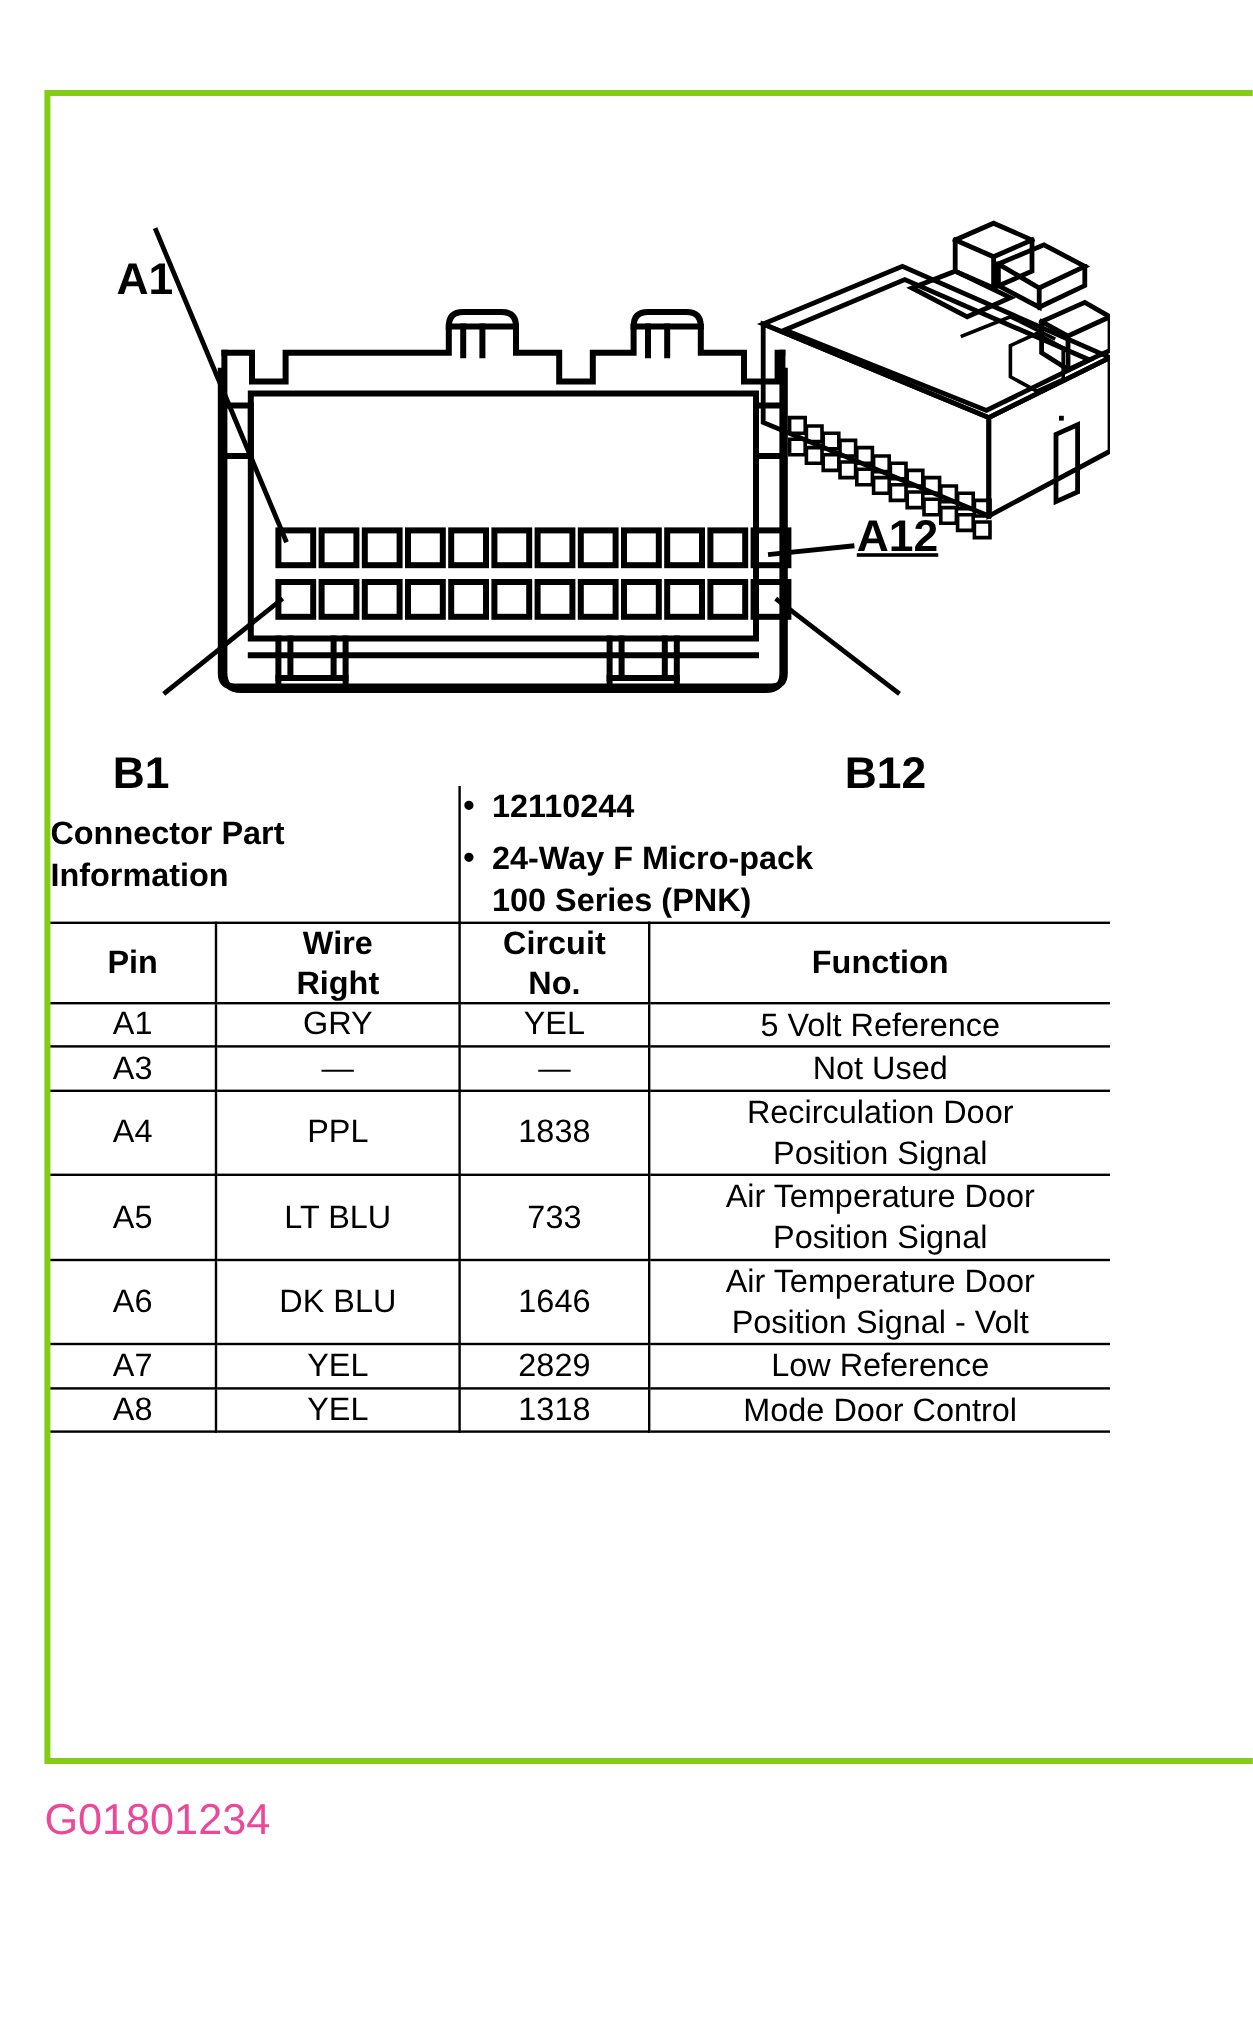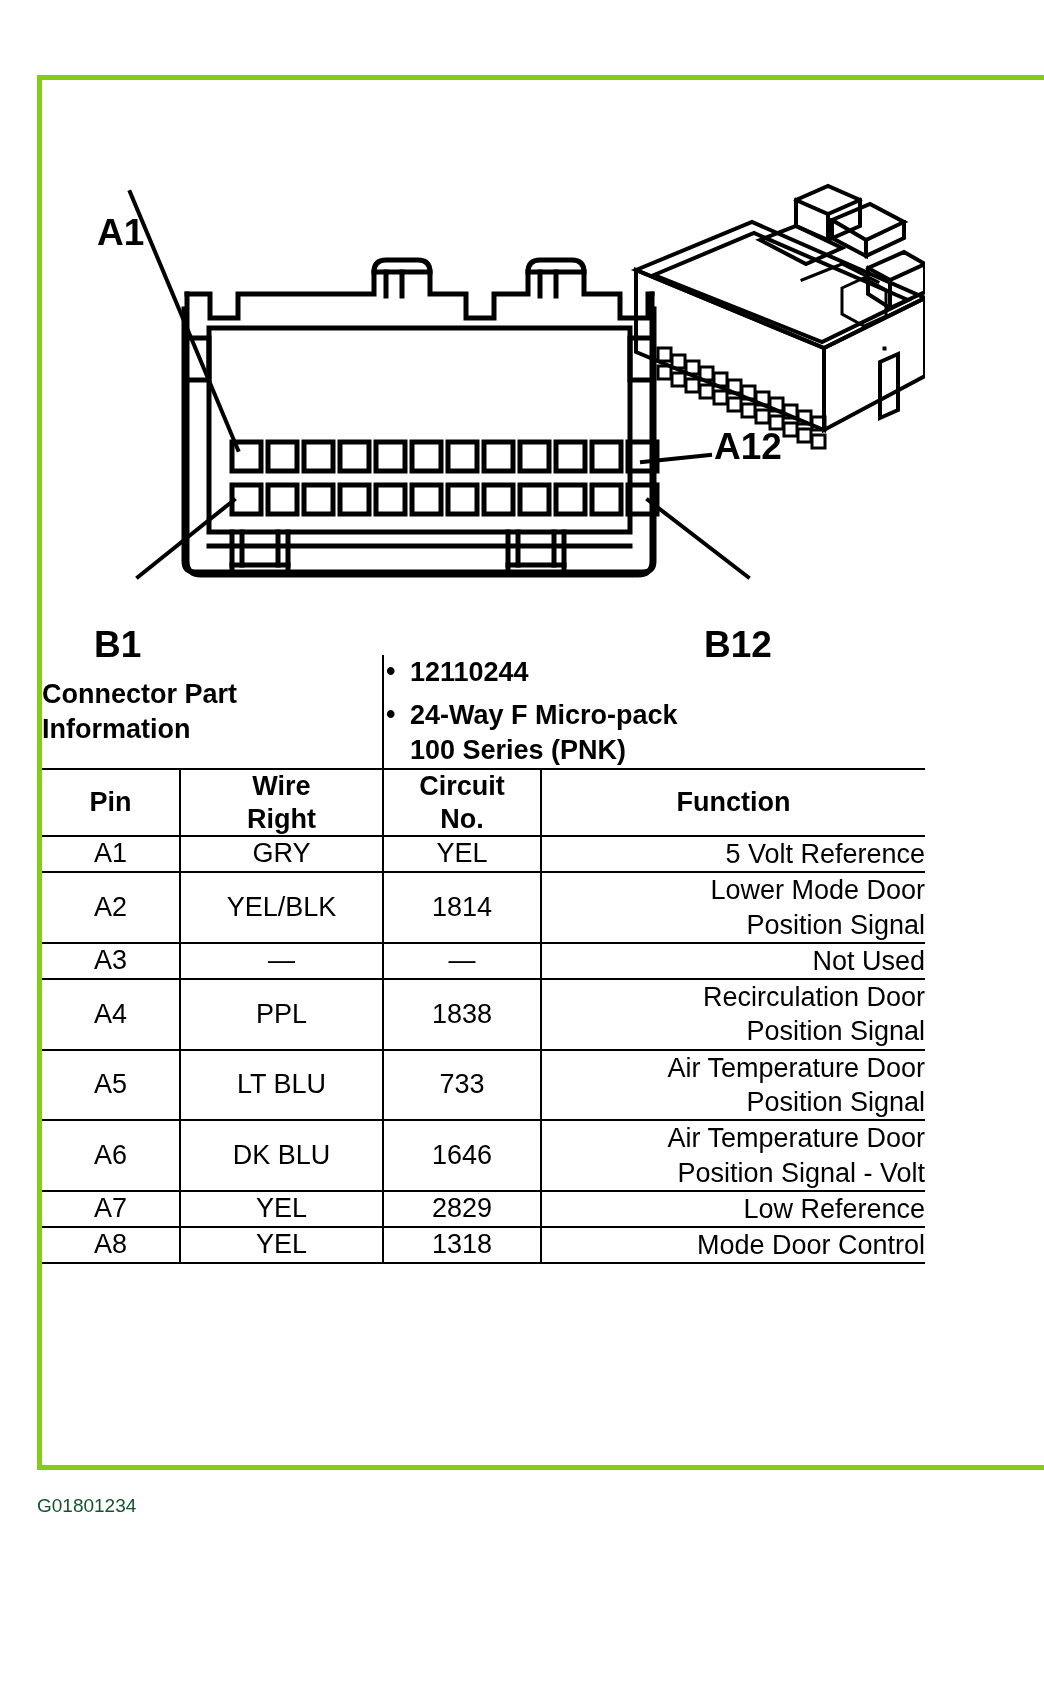--- a/index.html
+++ b/index.html
@@ -44,21 +44,21 @@
     position: absolute;
     font-family: "Liberation Sans", sans-serif;
     font-weight: 700;
     font-size: 37px;
     letter-spacing: 0px;
     line-height: 1;
     color: #000;
     white-space: nowrap;
   }
   #label-a1  { left: 55px;  top: 134px; }
-  #label-a12 { left: 672px; top: 348px; }
+  #label-a12 { left: 672px; top: 348px; text-decoration: underline; }
   #label-b1  { left: 52px;  top: 546px; text-align: center; }
   #label-b12 { left: 662px; top: 546px; }
 
   
   #spec-table {
     position: absolute;
     left: 0;
     top: 575px;
     width: 883px;
     border-collapse: collapse;
@@ -120,35 +120,35 @@
   .col-head .stack-bot { display: block; }
 
   
   .cell-pin, .cell-color, .cell-circuit {
     text-align: center;
     font-size: 27px;
     line-height: 1.25;
     padding: 9px 4px;
   }
   .cell-function {
-    text-align: right;
+    text-align: center;
     font-size: 27px;
     line-height: 1.27;
     padding: 9px 6px 9px 11px;
   }
 
   
   #figure-id {
     position: absolute;
     left: 37px;
     top: 1495px;
     font-family: "Liberation Sans", sans-serif;
-    font-size: 19px;
+    font-size: 36px;
     font-weight: 400;
-    color: #14532d;
+    color: #ec4899;
     white-space: nowrap;
   }
 </style>
 </head>
 <body>
 
 <div id="figure-frame">
 
   <div id="illustration">
 
@@ -343,29 +343,20 @@
 
       <tr>
         <td class="cell-pin no-left">A1</td>
         <td class="cell-color">GRY</td>
         <td class="cell-circuit">YEL</td>
         <td class="cell-function no-right">
           <span>5 Volt Reference</span>
         </td>
       </tr>
 
-      <tr>
-        <td class="cell-pin no-left">A2</td>
-        <td class="cell-color">YEL/BLK</td>
-        <td class="cell-circuit">1814</td>
-        <td class="cell-function no-right">
-          <span>Lower Mode Door</span><br>
-          <span>Position Signal</span>
-        </td>
-      </tr>
 
       <tr>
         <td class="cell-pin no-left">A3</td>
         <td class="cell-color">—</td>
         <td class="cell-circuit">—</td>
         <td class="cell-function no-right">
           <span>Not Used</span>
         </td>
       </tr>
 

